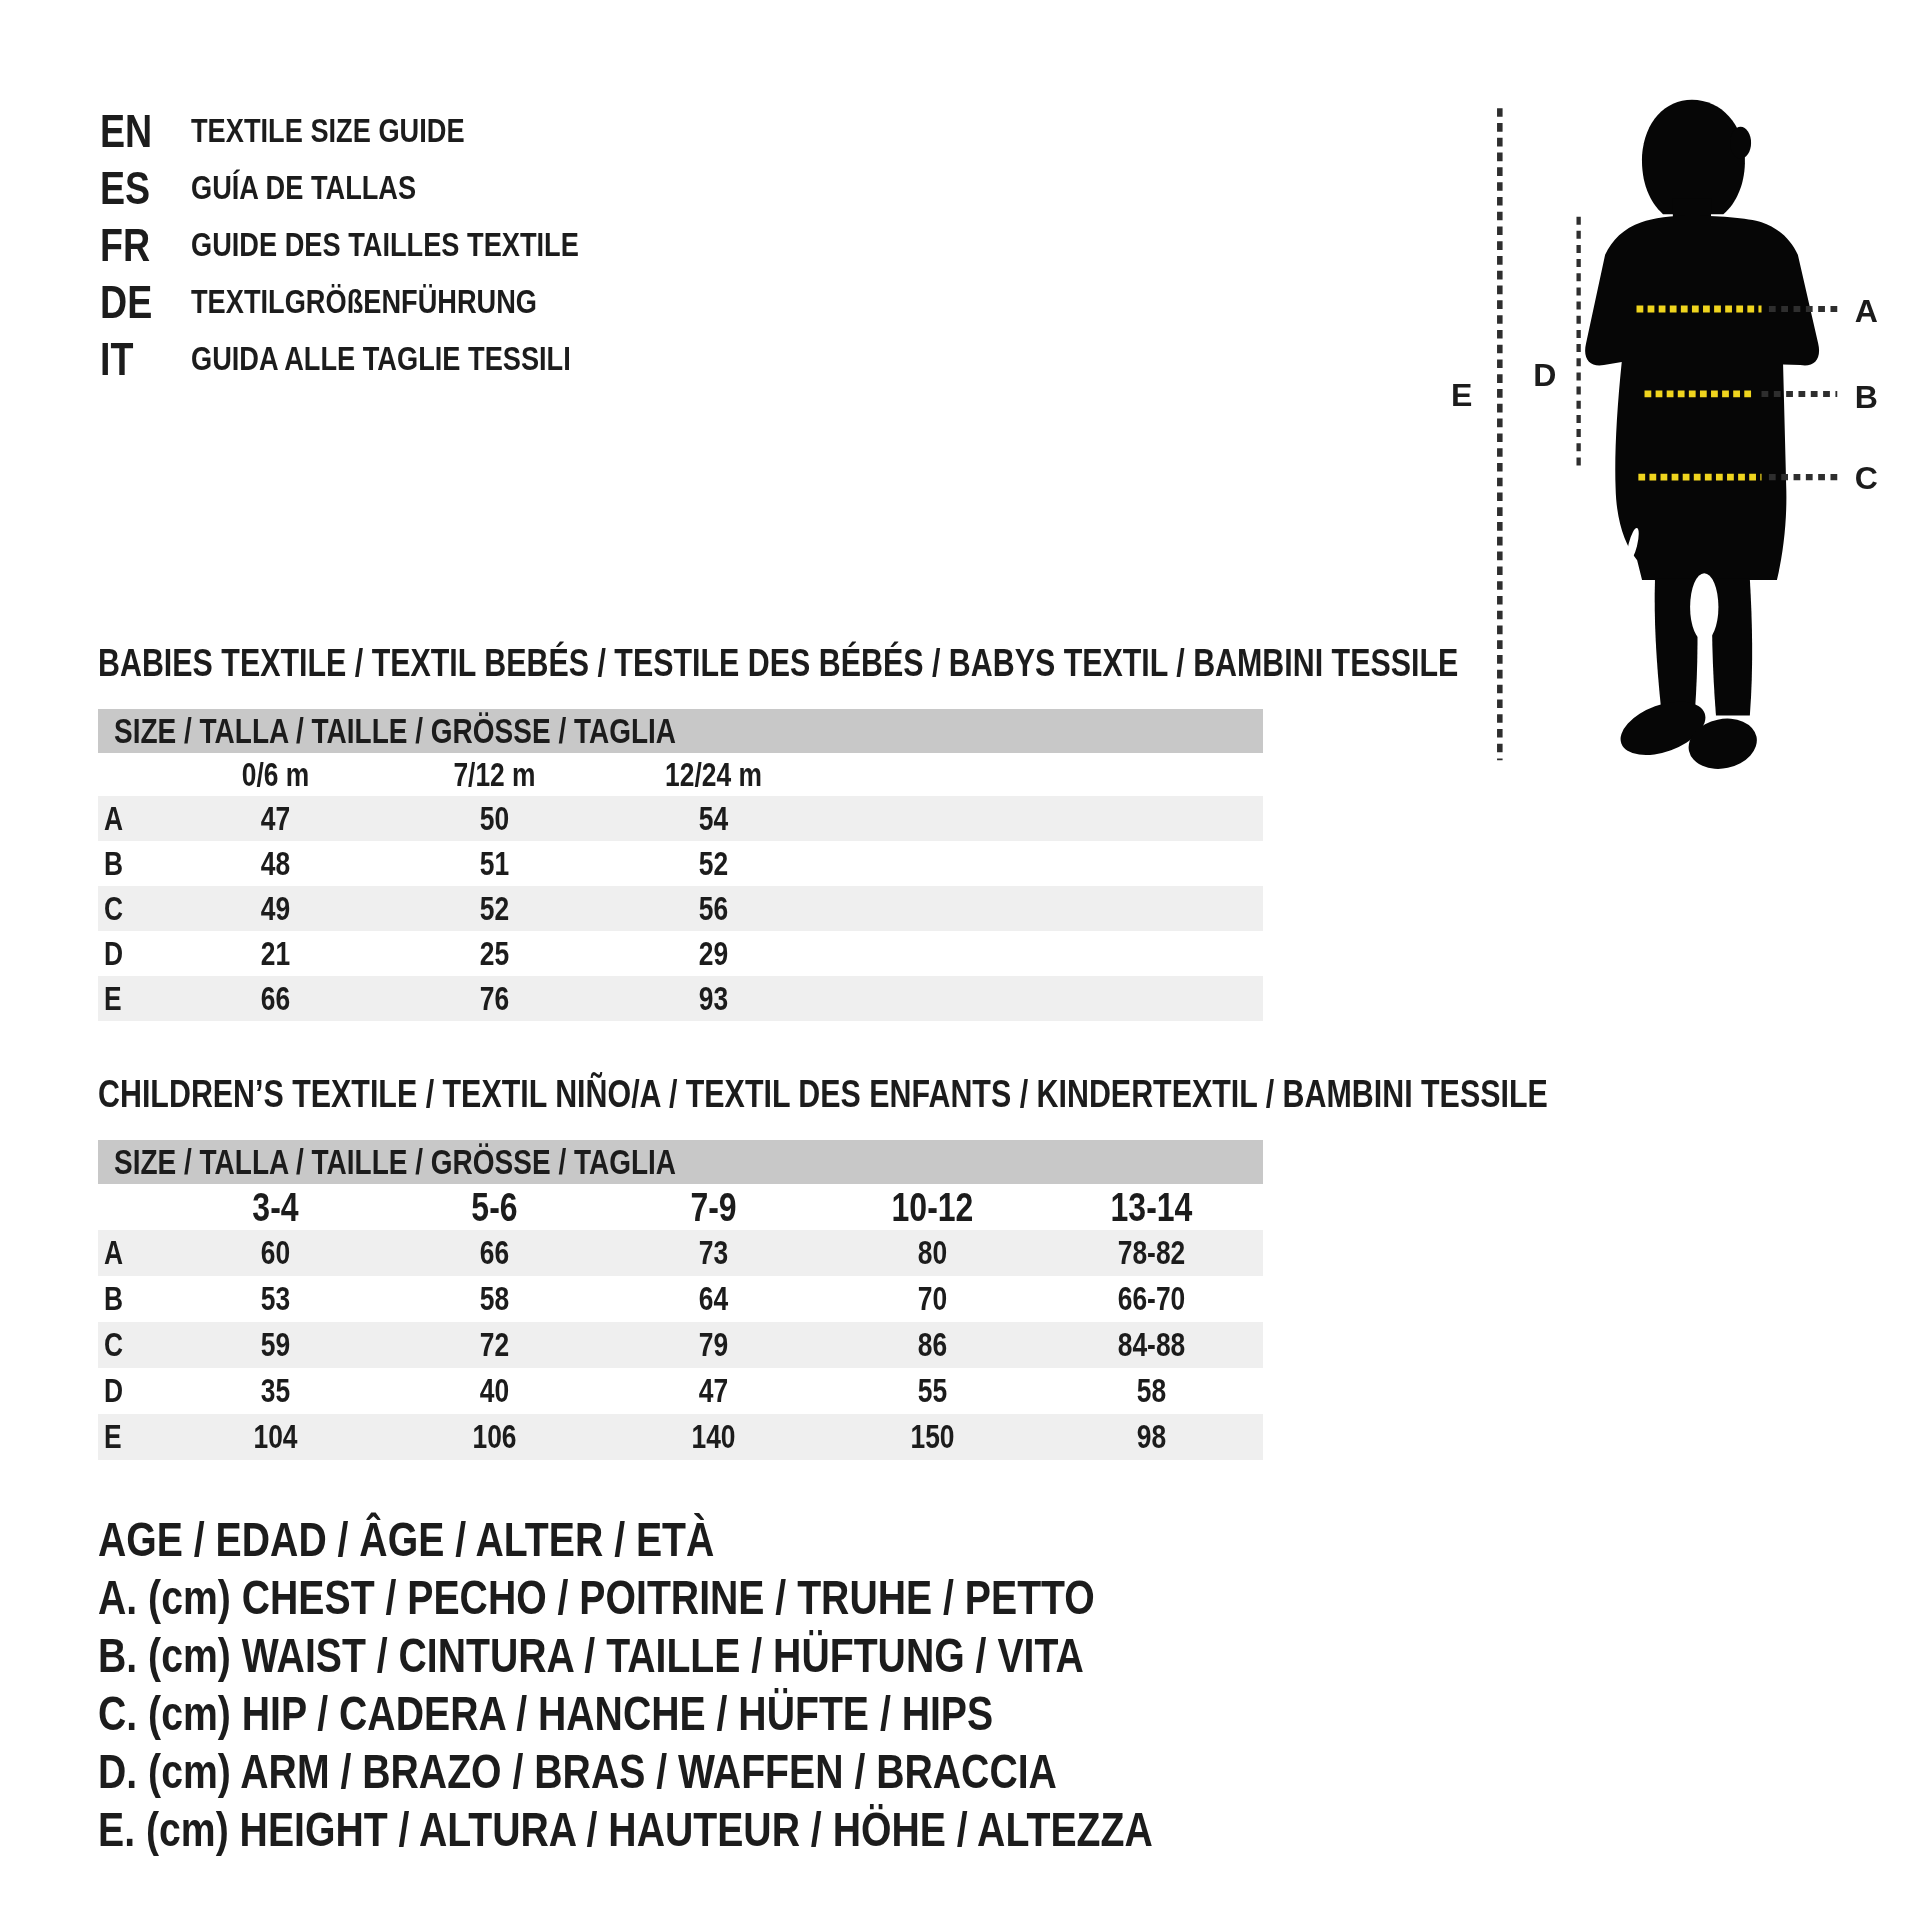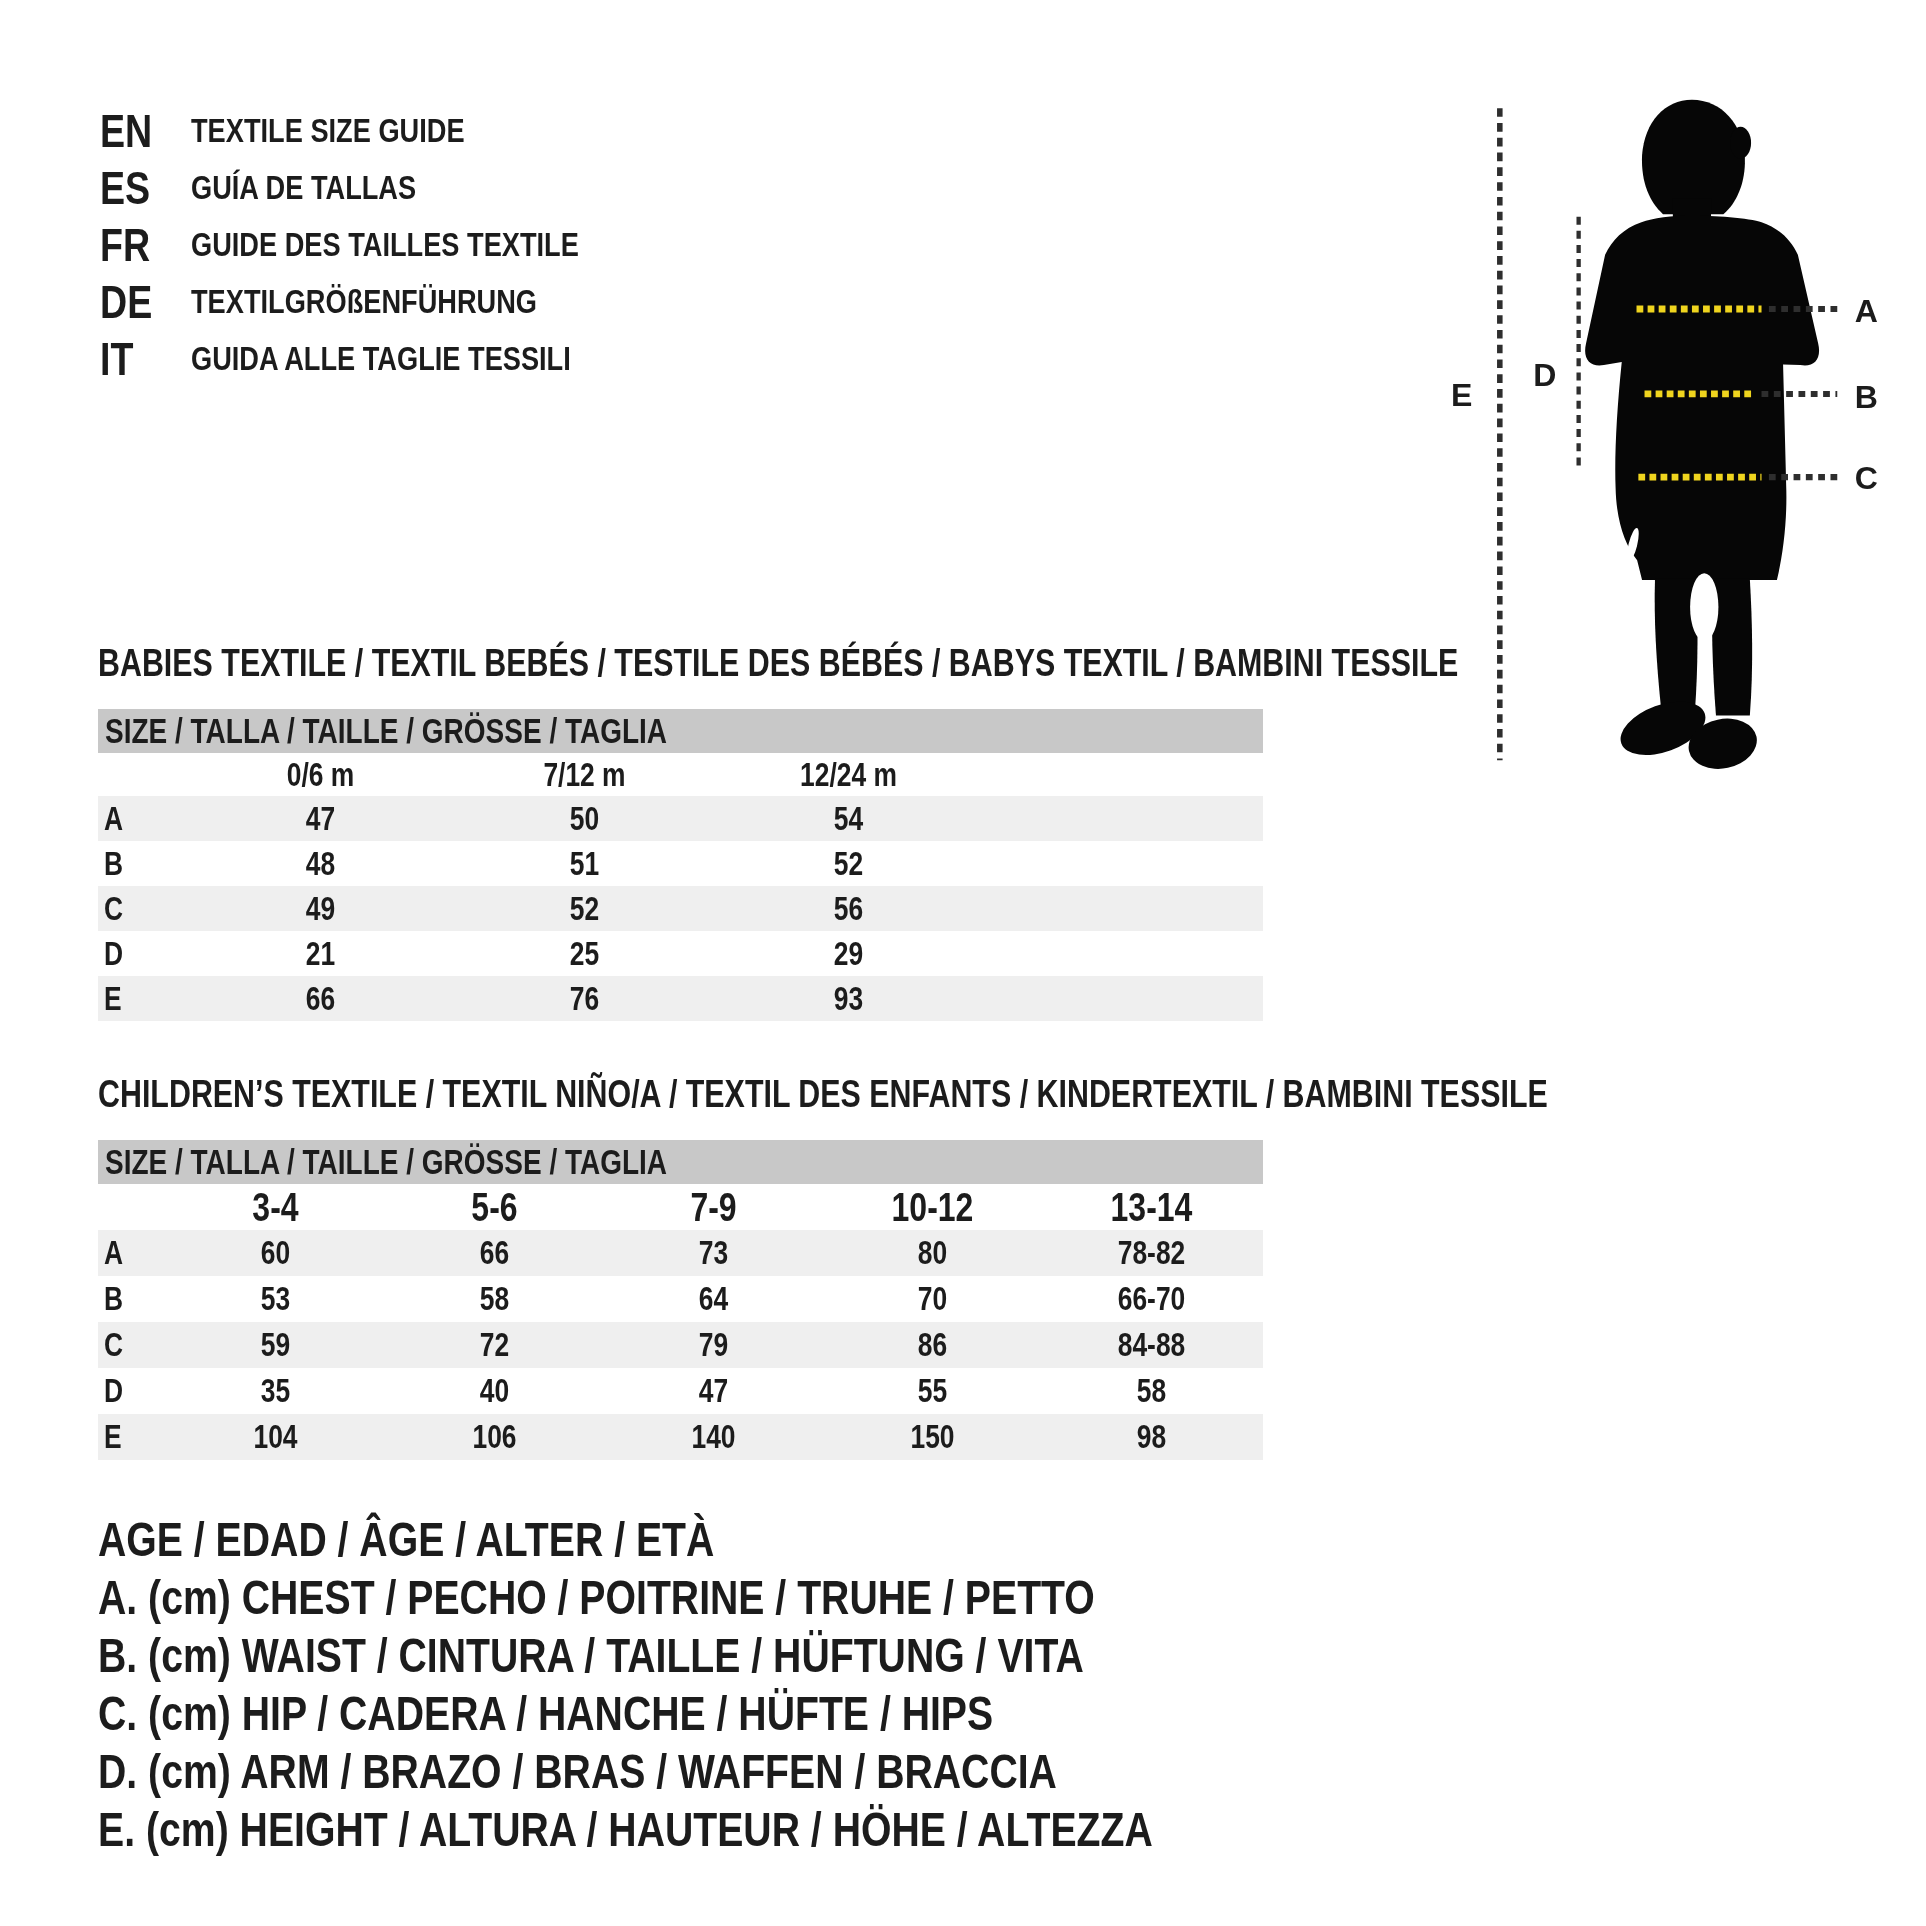--- a/index.html
+++ b/index.html
@@ -23,23 +23,23 @@
 
   
   .tbl-title{position:absolute;left:74px;height:44px;line-height:44px;font-size:38px;margin:0;font-weight:700;}
   .title-babies{top:641px;text-align:right;}
   .title-children{top:1072px;}
 
   
   .table-block{position:absolute;left:74px;width:1165px;}
   .tb-babies{top:709px;}
   .tb-children{top:1140px;}
-  .size-bar{height:44px;background:var(--size-bar-bg,#c8c8c8);display:flex;align-items:center;padding-left:7px;box-sizing:border-box;font-size:35px;}
+  .size-bar{height:44px;background:var(--size-bar-bg,#c8c8c8);display:flex;align-items:center;padding-left:16px;box-sizing:border-box;font-size:35px;}
   .grid-row{display:grid;align-items:center;}
-  .b-cols{grid-template-columns:68px 219px 219px 219px;gap:45px;}
+  .b-cols{grid-template-columns:68px 219px 219px 219px;}
   .c-cols{grid-template-columns:68px 219px 219px 219px 219px 219px;}
   .head-row-b{height:43px;font-size:33px;}
   .head-row-c{height:46px;font-size:40px;}
   .val-row-b{height:45px;font-size:33px;}
   .val-row-c{height:46px;font-size:33px;}
   .stripe{background:var(--row-stripe-bg,#efefef);}
   .cell{overflow:visible;}
   .cell.lbl{padding-left:6.2px;}
   .cell.lbl .cond{transform-origin:0 50%;}
 

